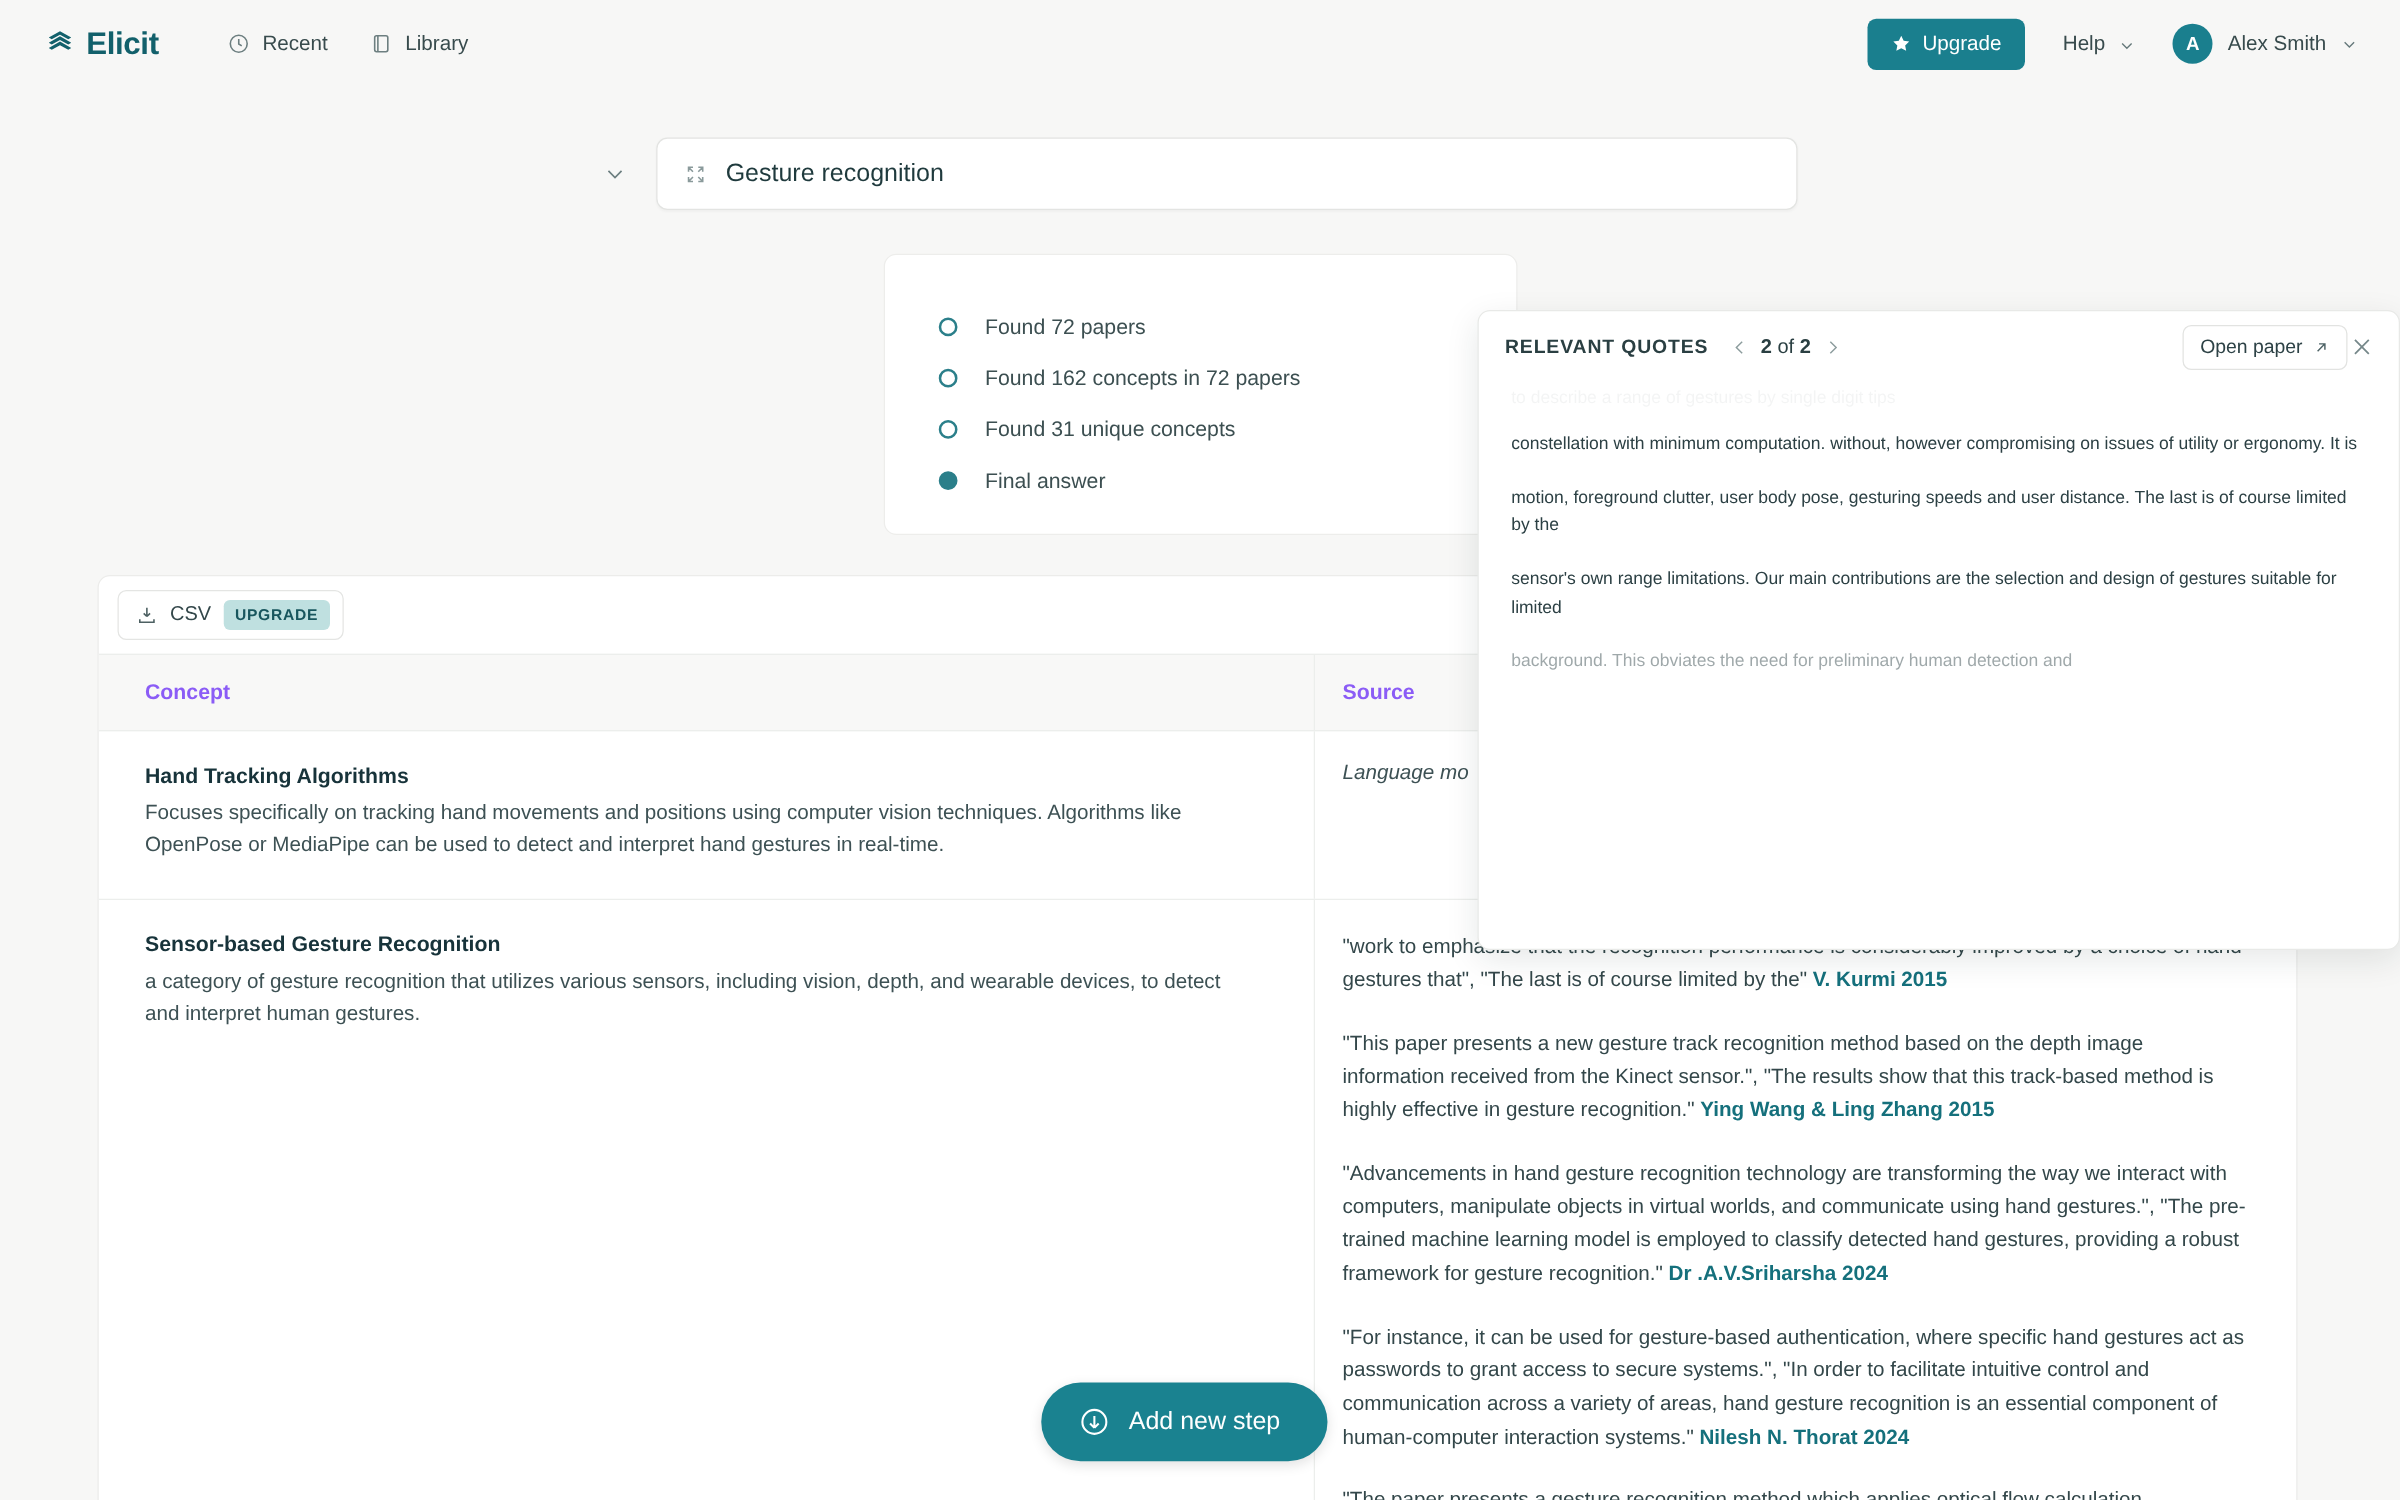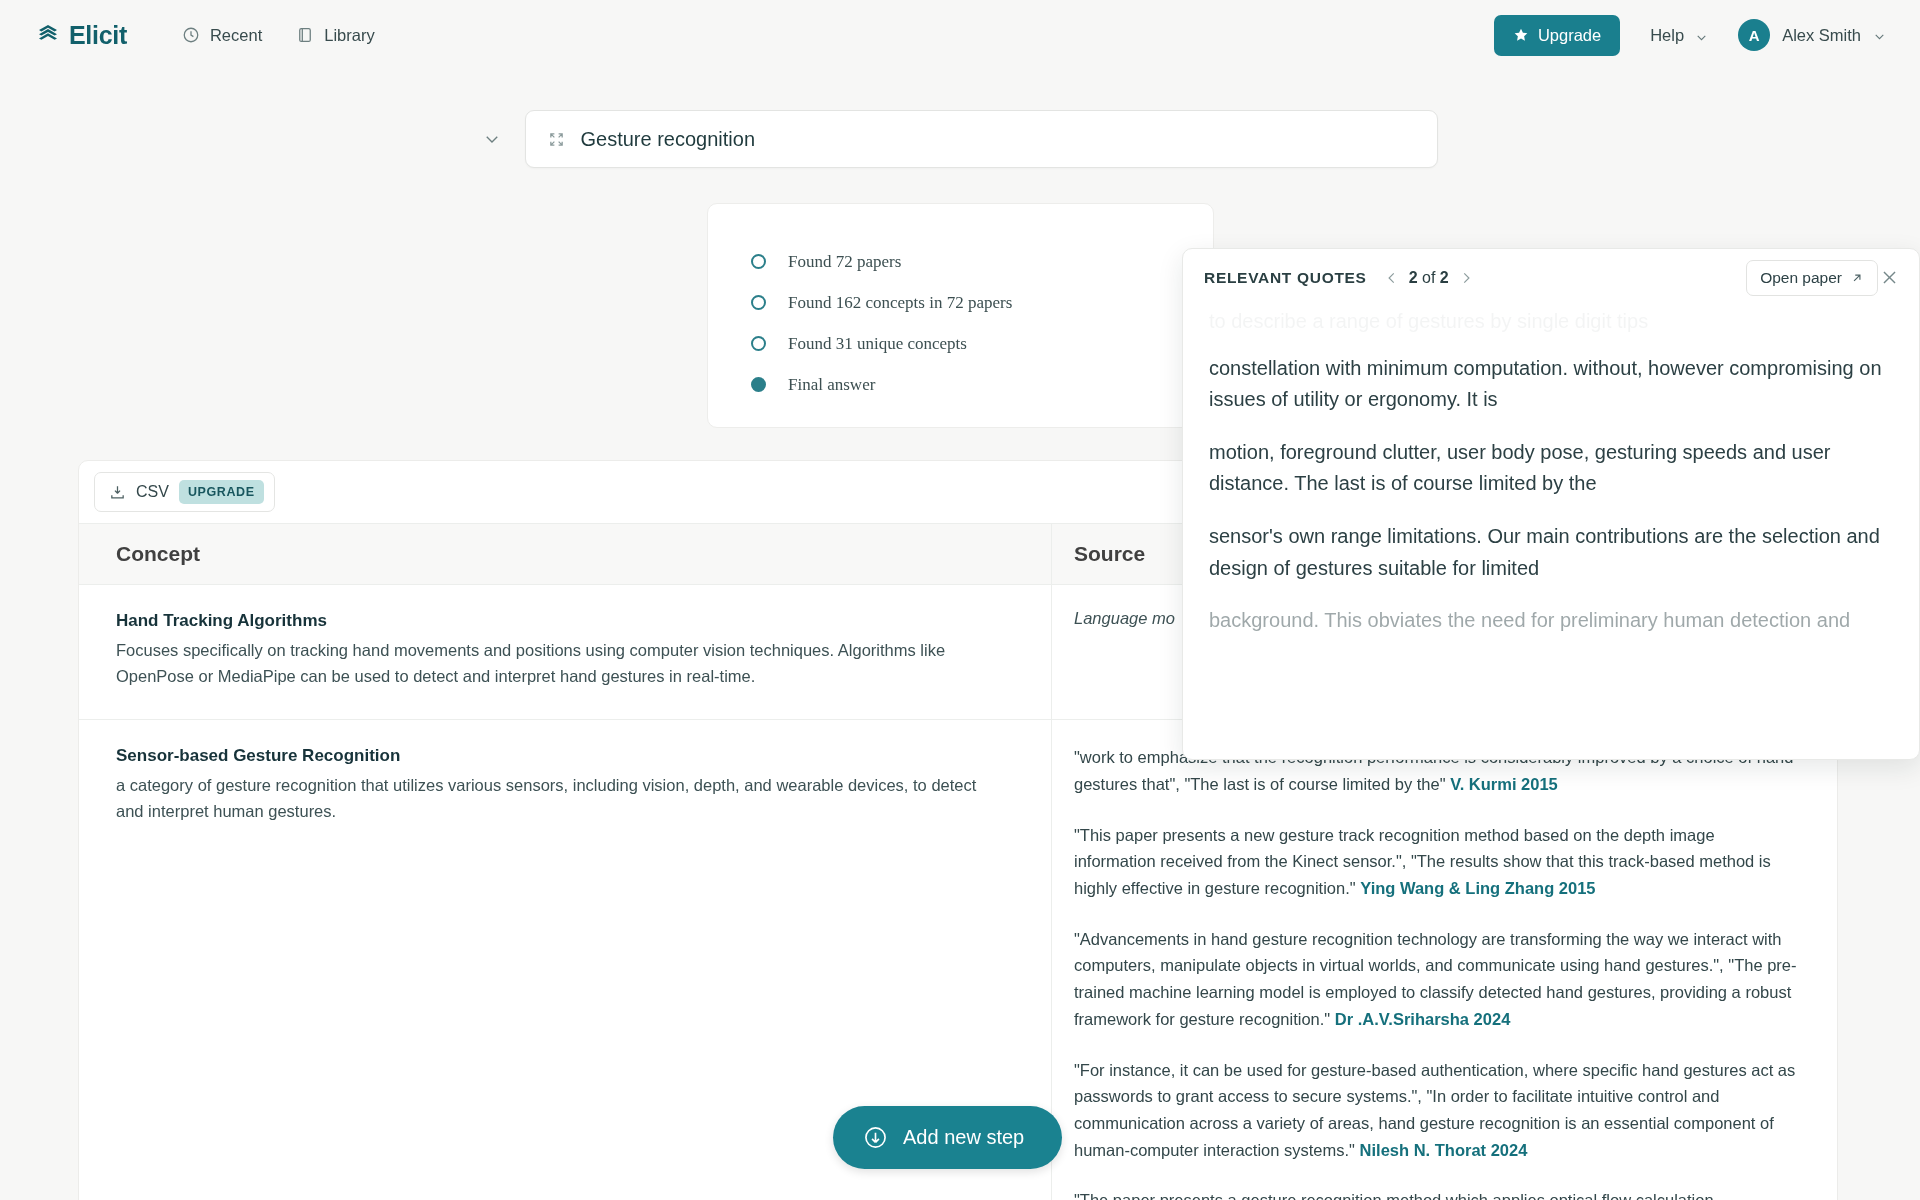--- a/index.html
+++ b/index.html
@@ -61,21 +61,20 @@
   }
   .collapse-ico { width: 17px; height: 17px; color: #8a9a9b; flex: 0 0 auto; }
   .search-text { font-size: 20px; color: #1f3a3d; }
 
   
   .progress-card {
     position: absolute; left: 707px; top: 203px;
     width: 507px; height: 225px;
     background: #fff; border: 1px solid #ededeb; border-radius: 10px;
     padding: 37px 0 0 43px;
-    font-family: Liberation Serif, serif;
   }
   .step { display: flex; align-items: center; gap: 22px; height: 41px; }
   .step-dot {
     width: 15px; height: 15px; border-radius: 50%;
     border: 2px solid #2b7f8a; box-sizing: border-box; flex: 0 0 auto;
   }
   .step-dot.filled { background: #2b7f8a; }
   .step-label { font-size: 17px; color: #3c4f51; }
 
   
@@ -96,21 +95,21 @@
   .csv-label { font-size: 16px; color: #33474a; }
   .upgrade-pill {
     background: #bfe0e0; color: #18565e;
     font-size: 12.5px; font-weight: 700; letter-spacing: 0.6px;
     padding: 5px 9px; border-radius: 5px;
   }
   .thead {
     display: flex; height: 62px; align-items: center;
     background: #f8f8f7; border-top: 1px solid #eceeec; border-bottom: 1px solid #eceeec;
   }
-  .th { font-size: 21px; font-weight: 600; color: #404040; }
+  .th { font-size: 17px; font-weight: 600; color: #8b5cf6; }
   .th.concept { width: 972px; padding-left: 37px; }
   .th.source { flex: 1; padding-left: 22px; border-left: 1px solid #eceeec; height: 100%; display: flex; align-items: center; }
   .trow { display: flex; border-bottom: 1px solid #eceeec; }
   .cell-concept { width: 972px; padding: 26px 55px 30px 37px; }
   .cell-source { flex: 1; padding: 24px 40px 24px 22px; border-left: 1px solid #eceeec; }
   .concept-title { font-size: 17px; font-weight: 700; color: #17333a; margin-bottom: 6px; }
   .concept-desc { font-size: 16.5px; line-height: 1.58; color: #3d5154; }
   .source-muted { font-size: 16.5px; font-style: italic; color: #3d5154; }
   .quote-block { font-size: 16.5px; line-height: 1.62; color: #33474a; margin-bottom: 24px; }
   .quote-block:last-child { margin-bottom: 0; }
@@ -144,21 +143,21 @@
   .qp-actions { margin-left: auto; display: flex; align-items: center; gap: 2px; }
   .open-paper {
     display: flex; align-items: center; gap: 8px;
     border: 1px solid #e2e3e1; border-radius: 7px; background: #fff;
     padding: 8px 13px; font-size: 15.5px; color: #2d4246;
     font-family: inherit; cursor: pointer;
   }
   .ext-ico { width: 14px; height: 14px; color: #4e6366; }
   .close-ico { width: 19px; height: 19px; color: #76888a; cursor: pointer; }
   .qp-body { padding: 0 26px; position: relative; height: 455px; overflow: hidden; }
-  .qp-para { font-size: 20px; line-height: 1.58; color: #2c4044; margin-bottom: 21px; }
+  .qp-para { font-size: 14px; line-height: 1.58; color: #2c4044; margin-bottom: 21px; }
   .qp-para.faded-top { opacity: 0.05; margin-bottom: 15px; }
   .qp-para.faded-bot { opacity: 0.45; }
 </style>
 </head>
 <body>
 
 <div class="app">
 
   <div class="topbar">
     <div class="brand">

